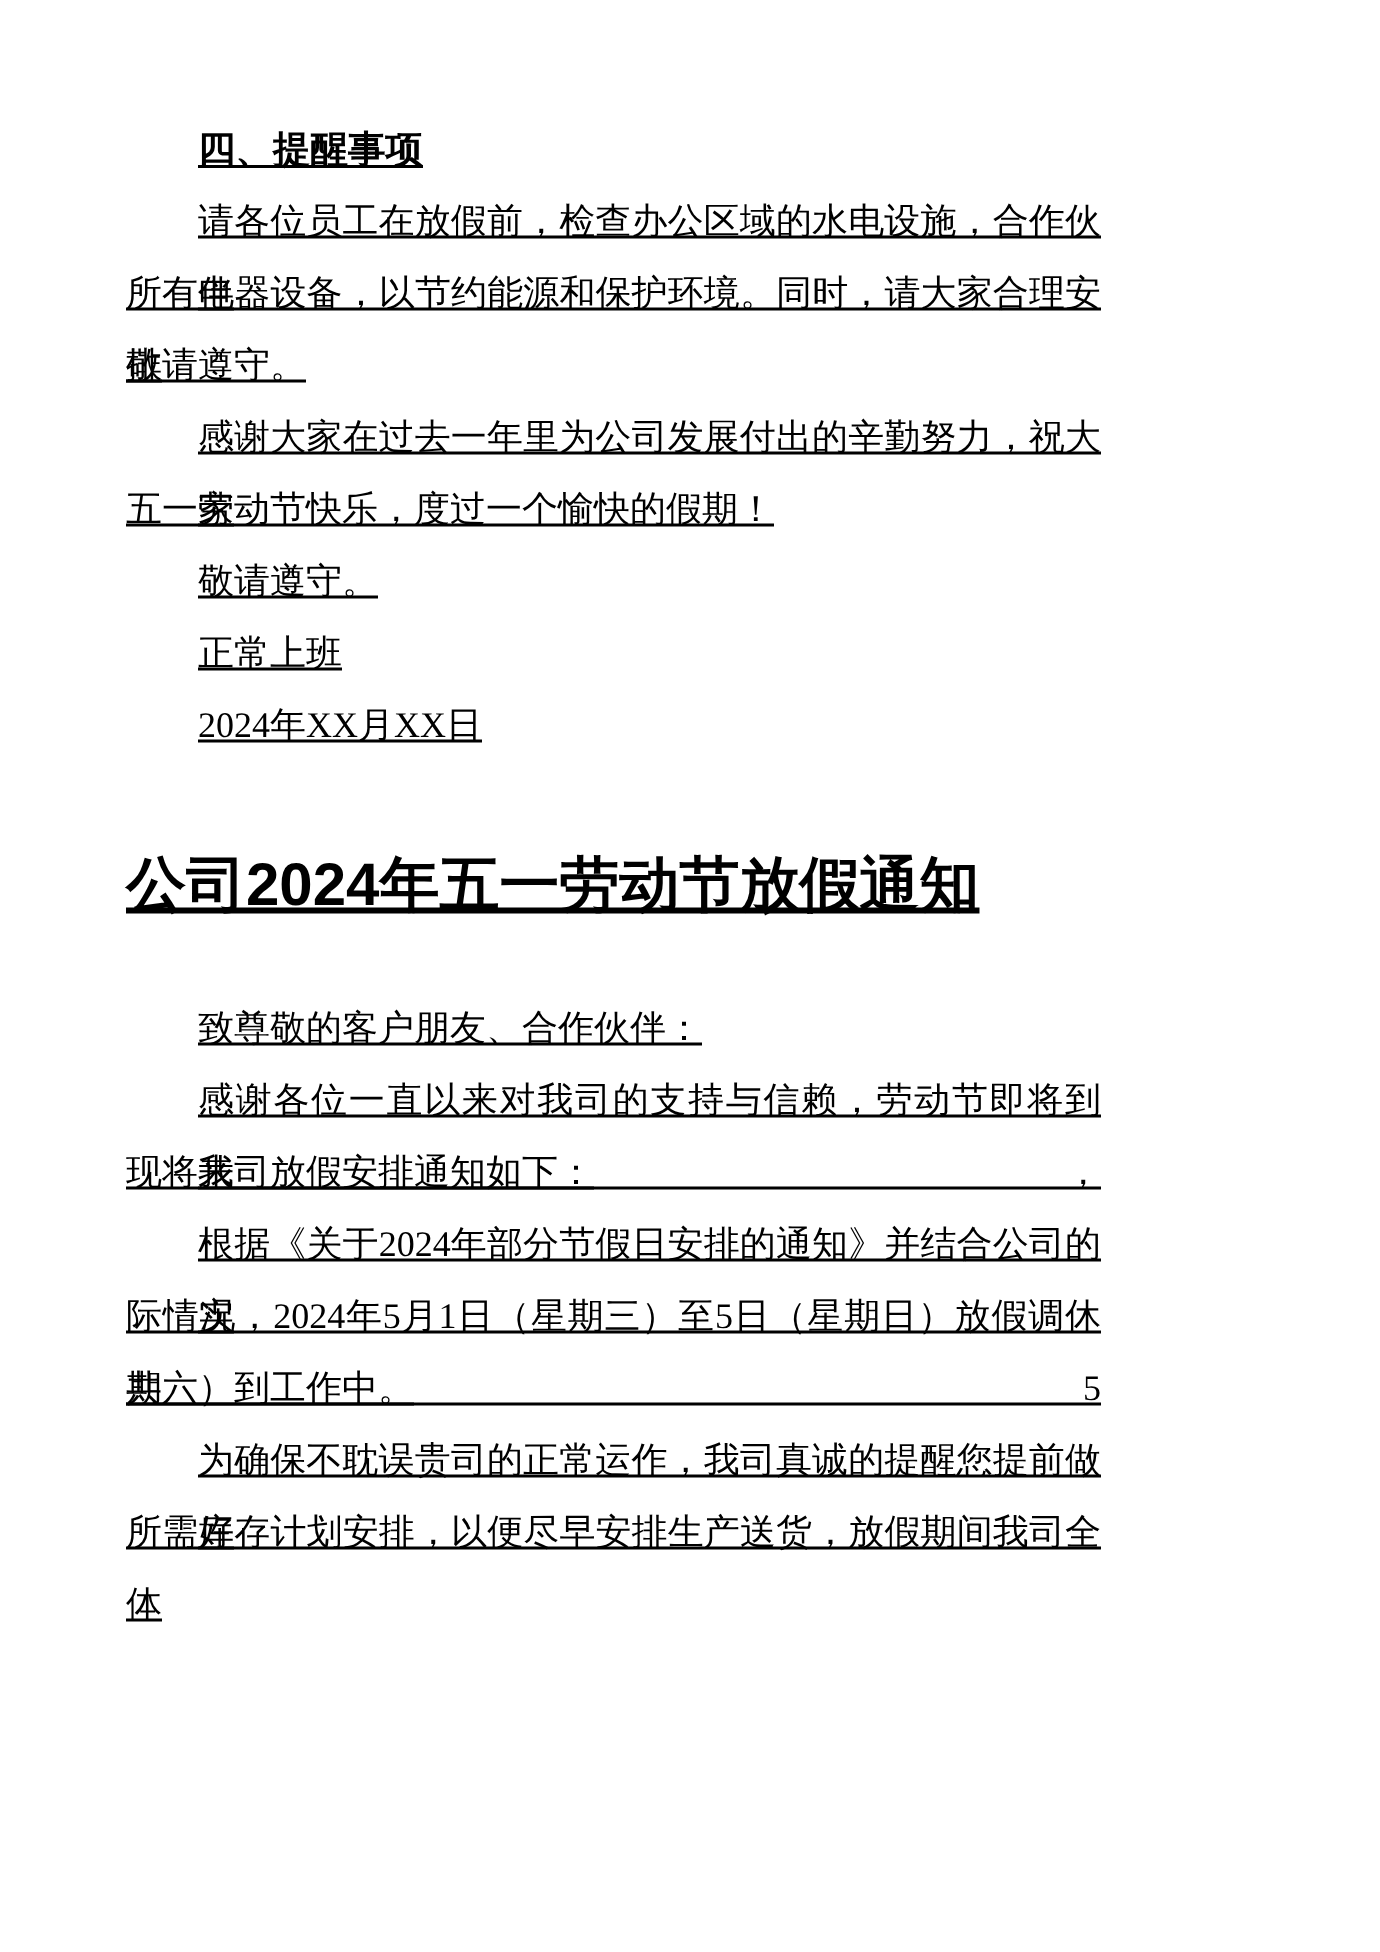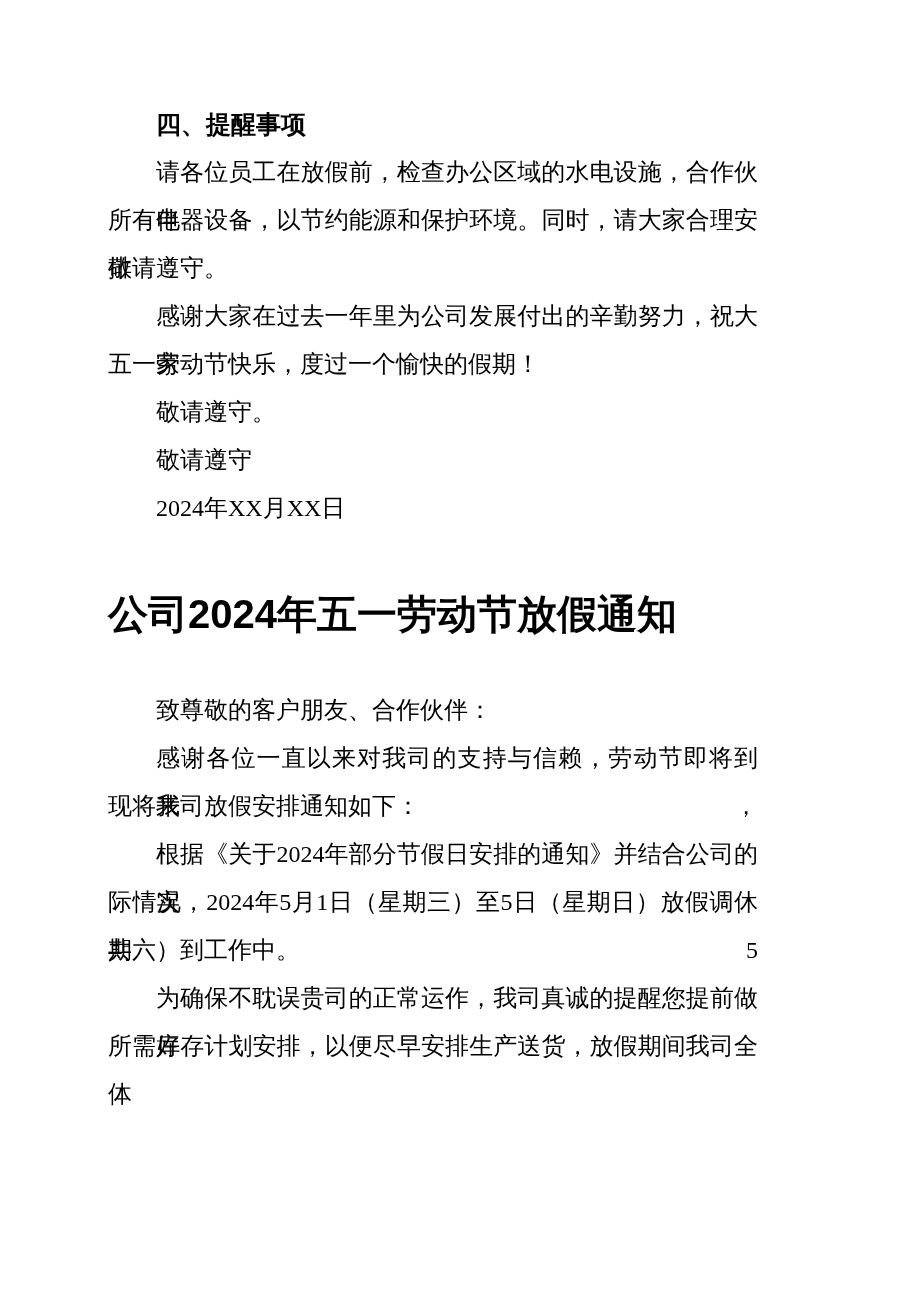--- a/index.html
+++ b/index.html
@@ -10,23 +10,24 @@
   .page {
     position: relative;
     width: 920px;
     height: 1301px;
     background: #ffffff;
     overflow: hidden;
     color: #000000;
   }
   .content {
     box-sizing: border-box;
-    margin-left: 108px;
+    margin-left: 84px;
     width: 650px;
-    padding-top: 100px;
+    padding-top: 76px;
+    text-decoration: underline;
   }
   .line {
     height: 48px;
     line-height: 48px;
     font-size: 24px;
     font-family: "Liberation Serif", "DejaVu Serif", serif;
     color: #000000;
     white-space: nowrap;
     overflow: visible;
   }
@@ -67,21 +68,21 @@
       <div class="line heading indent">四、提醒事项</div>
 
       <div class="line fill indent">请各位员工在放假前，检查办公区域的水电设施，合作伙伴</div>
       <div class="line fill">所有电器设备，以节约能源和保护环境。同时，请大家合理安排</div>
       <div class="line">敬请遵守。</div>
 
       <div class="line fill indent">感谢大家在过去一年里为公司发展付出的辛勤努力，祝大家</div>
       <div class="line">五一劳动节快乐，度过一个愉快的假期！</div>
 
       <div class="line indent">敬请遵守。</div>
-      <div class="line indent">敬请遵守</div>
+      <div class="line indent">正常上班</div>
       <div class="line indent">2024年XX月XX日</div>
     </section>
 
     <h1 class="doc-title">公司2024年五一劳动节放假通知</h1>
 
     <section>
       <div class="line indent">致尊敬的客户朋友、合作伙伴：</div>
 
       <div class="line fill indent">感谢各位一直以来对我司的支持与信赖，劳动节即将到来，</div>
       <div class="line">现将我司放假安排通知如下：</div>

